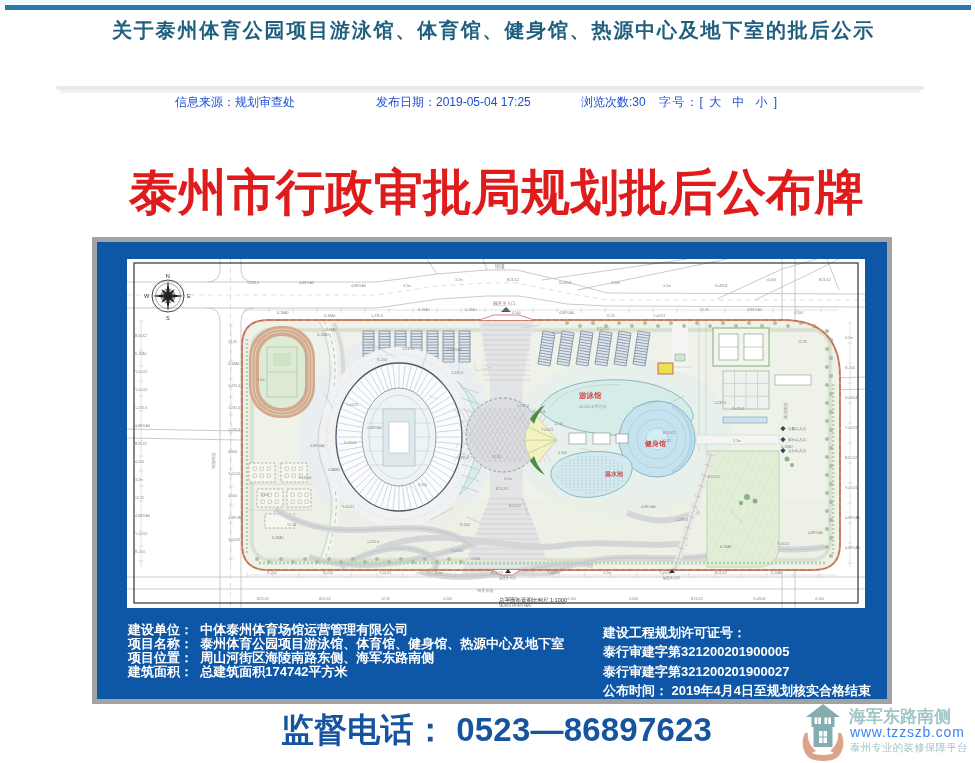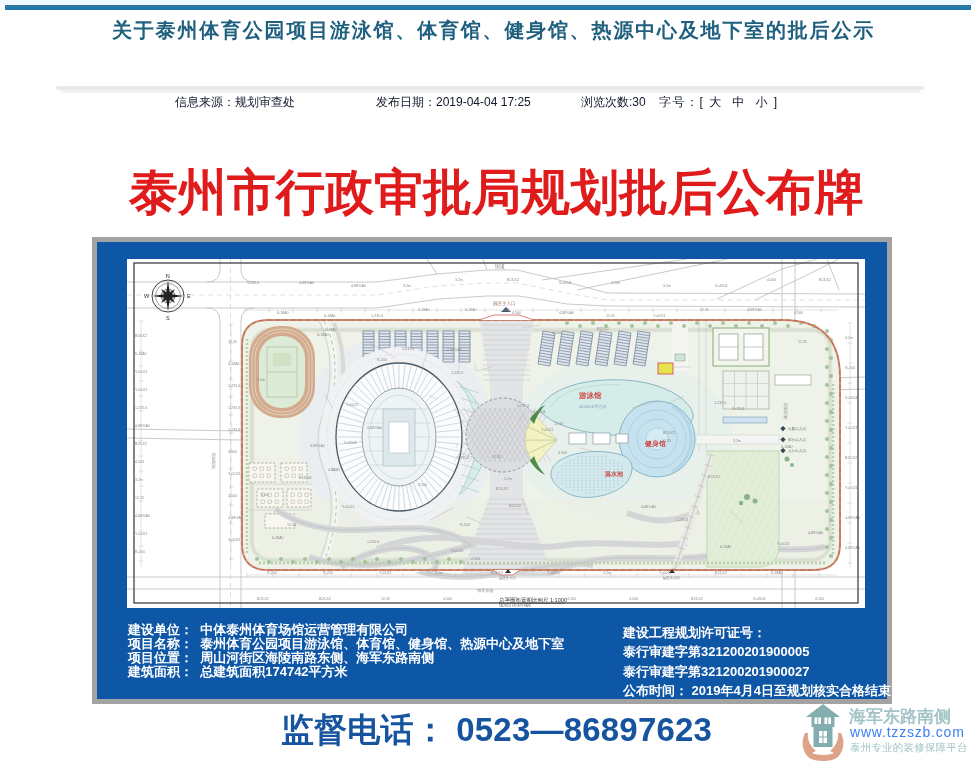--- a/index.html
+++ b/index.html
@@ -3,50 +3,50 @@
 <meta charset="utf-8">
 <style>
 html,body{margin:0;padding:0;background:#ffffff;}
 body{width:975px;height:763px;font-family:"Liberation Sans",sans-serif;}
 .page{position:relative;width:975px;height:763px;overflow:hidden;background:#fff;text-decoration:underline;}
 .topbar{position:absolute;left:5px;top:5px;width:966px;height:5px;background:#2879a7;}
 .topglow{position:absolute;left:0;top:0;width:975px;height:4px;background:#eefafd;}
 .pagetitle{position:absolute;left:6px;top:17px;width:975px;text-align:center;font-size:20px;font-weight:bold;color:#20607f;letter-spacing:1.8px;}
 .sep{position:absolute;left:56px;top:86px;width:868px;height:4px;background:#e9e9e9;border-radius:2px;}
 .sepshadow{position:absolute;left:60px;top:90px;width:860px;height:3px;background:#f3f3f3;border-radius:2px;}
-.inforow{position:absolute;left:0;top:94px;width:975px;height:16px;font-size:12px;color:#0f172a;}
+.inforow{position:absolute;left:0;top:94px;width:975px;height:16px;font-size:12px;color:#1d4ed8;}
 .inforow span{position:absolute;white-space:pre;}
 .redtitle{position:absolute;left:9px;top:160px;width:975px;text-align:center;font-size:49px;font-weight:bold;color:#e01b1c;}
 .board{position:absolute;left:92px;top:237px;width:800px;height:467px;background:#0e56a6;border:5px solid #a3a3a3;box-sizing:border-box;}
 .plan{position:absolute;left:30px;top:17px;width:738px;height:349px;background:#ffffff;}
 .plan svg{position:absolute;left:0;top:0;}
 .cols{position:absolute;left:0;top:381px;width:800px;color:#ffffff;font-weight:bold;font-size:13px;}
 .lcol{position:absolute;left:31px;top:0;width:500px;line-height:14px;white-space:pre;}
-.rcol{position:absolute;left:506px;top:0;width:290px;line-height:19.4px;white-space:pre;margin-left:20px;}
+.rcol{position:absolute;left:506px;top:0;width:290px;line-height:19.4px;white-space:pre;}
 .phone{position:absolute;left:9px;top:708px;width:975px;text-align:center;font-size:33px;font-weight:bold;color:#16549f;letter-spacing:0.2px;}
 .logo{position:absolute;left:797px;top:701px;width:178px;height:62px;}
 .logo .t1{position:absolute;left:52px;top:4px;font-size:17px;font-weight:bold;color:#a2c4c5;letter-spacing:0px;white-space:nowrap;}
 .logo .t2{position:absolute;left:53px;top:23px;font-size:14px;color:#3b82f6;letter-spacing:0.8px;white-space:nowrap;}
 .logo .t3{position:absolute;left:53px;top:40px;font-size:10.5px;color:#a2c4c5;letter-spacing:0.2px;white-space:nowrap;}
 </style>
 </head>
 <body>
 <div class="page">
 
   <div class="topglow"></div>
   <div class="topbar"></div>
 
   <div class="pagetitle">关于泰州体育公园项目游泳馆、体育馆、健身馆、热源中心及地下室的批后公示</div>
 
   <div class="sep"></div>
   <div class="sepshadow"></div>
 
   <div class="inforow">
     <span style="left:175px">信息来源：规划审查处</span>
-    <span style="left:376px">发布日期：2019-04-04 17:25</span>
+    <span style="left:376px">发布日期：2019-05-04 17:25</span>
     <span style="left:581px">浏览次数:30</span>
     <span style="left:659px;letter-spacing:1.5px">字号：[ 大  中  小 ]</span>
   </div>
 
   <div class="redtitle">泰州市行政审批局规划批后公布牌</div>
 
   <div class="board">
 
     <div class="plan">
 <svg width="738" height="349" viewBox="0 0 738 349">

